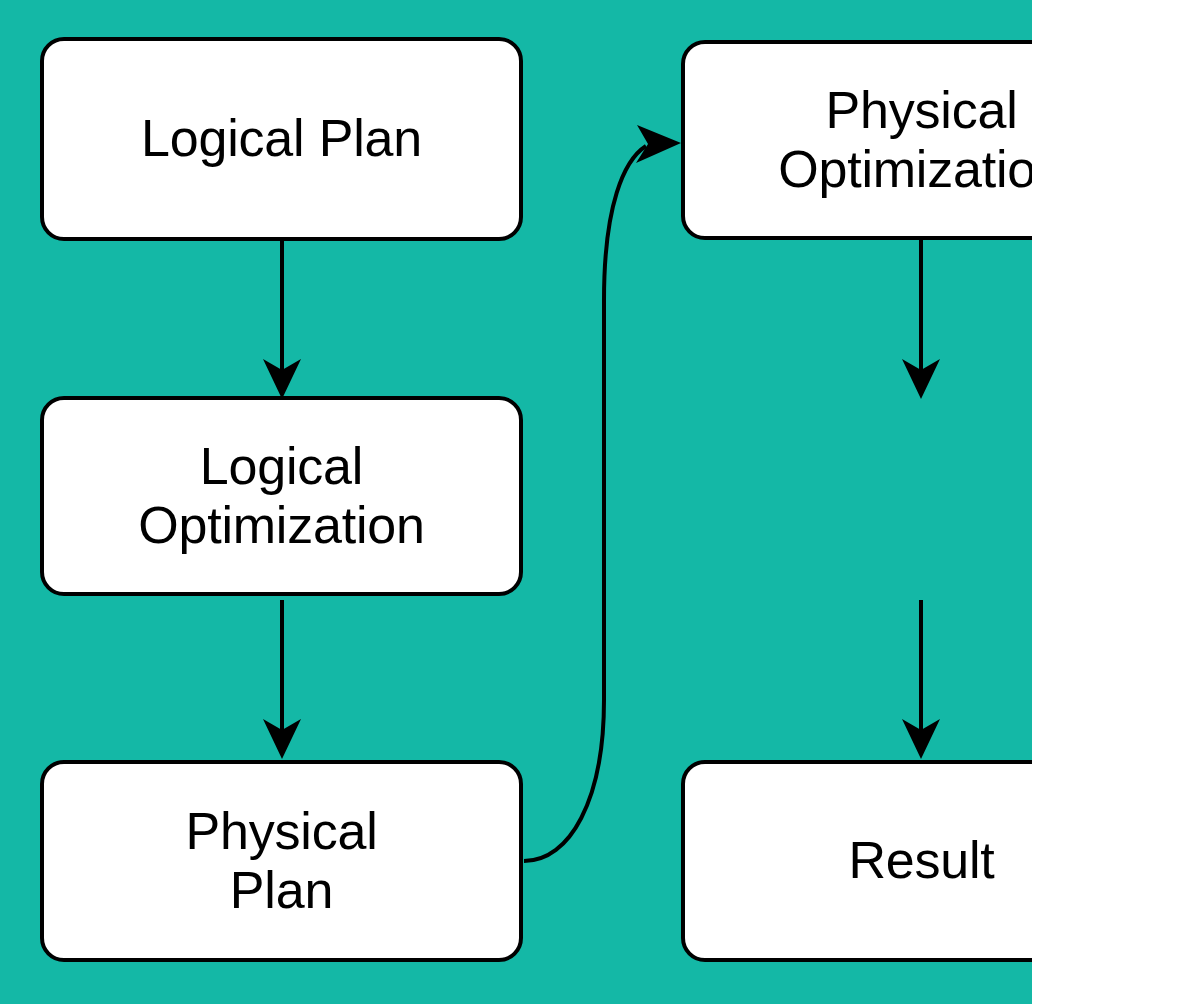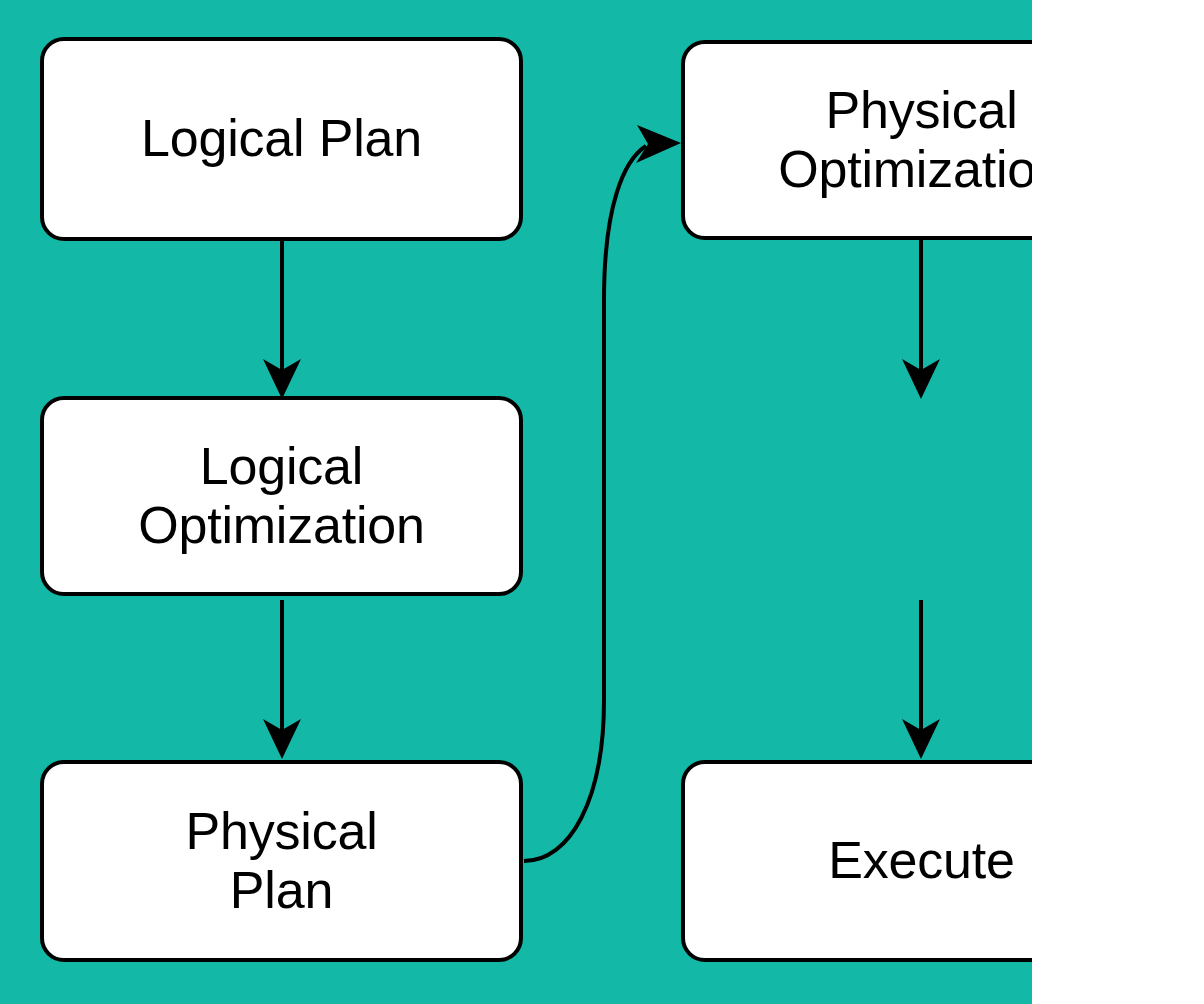--- a/index.html
+++ b/index.html
@@ -107,16 +107,16 @@
 Plan</span>
   </div>
 
   <div class="node" id="node-physical-optimization">
     <span class="node-label">Physical
 Optimization</span>
   </div>
 
 
   <div class="node" id="node-result">
-    <span class="node-label">Execute</span>
+    <span class="node-label">Result</span>
   </div>
 
 </div>
 
 </body></html>

